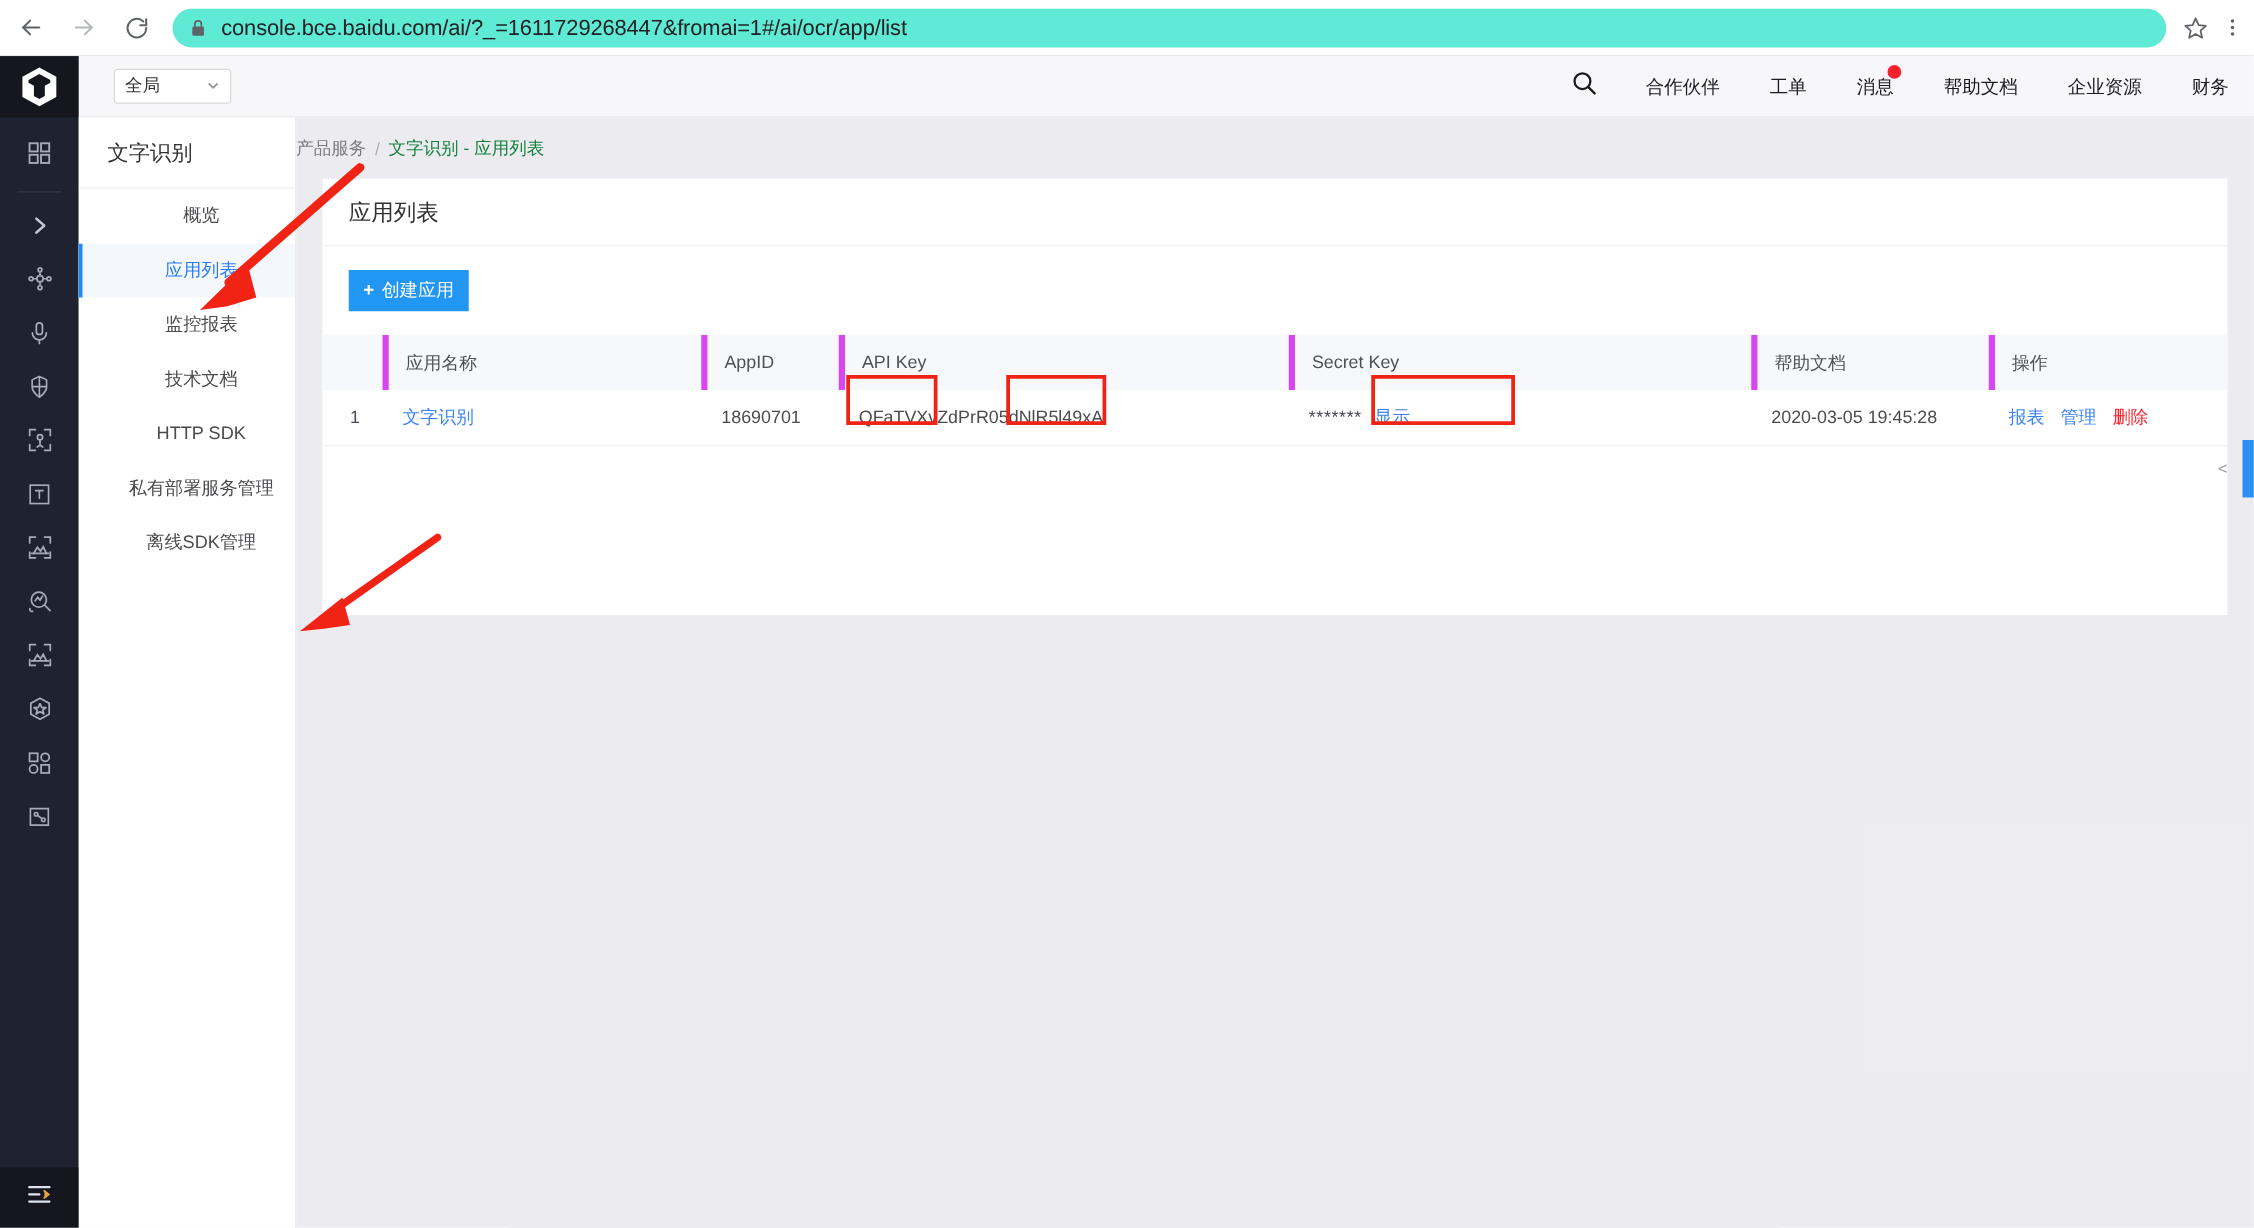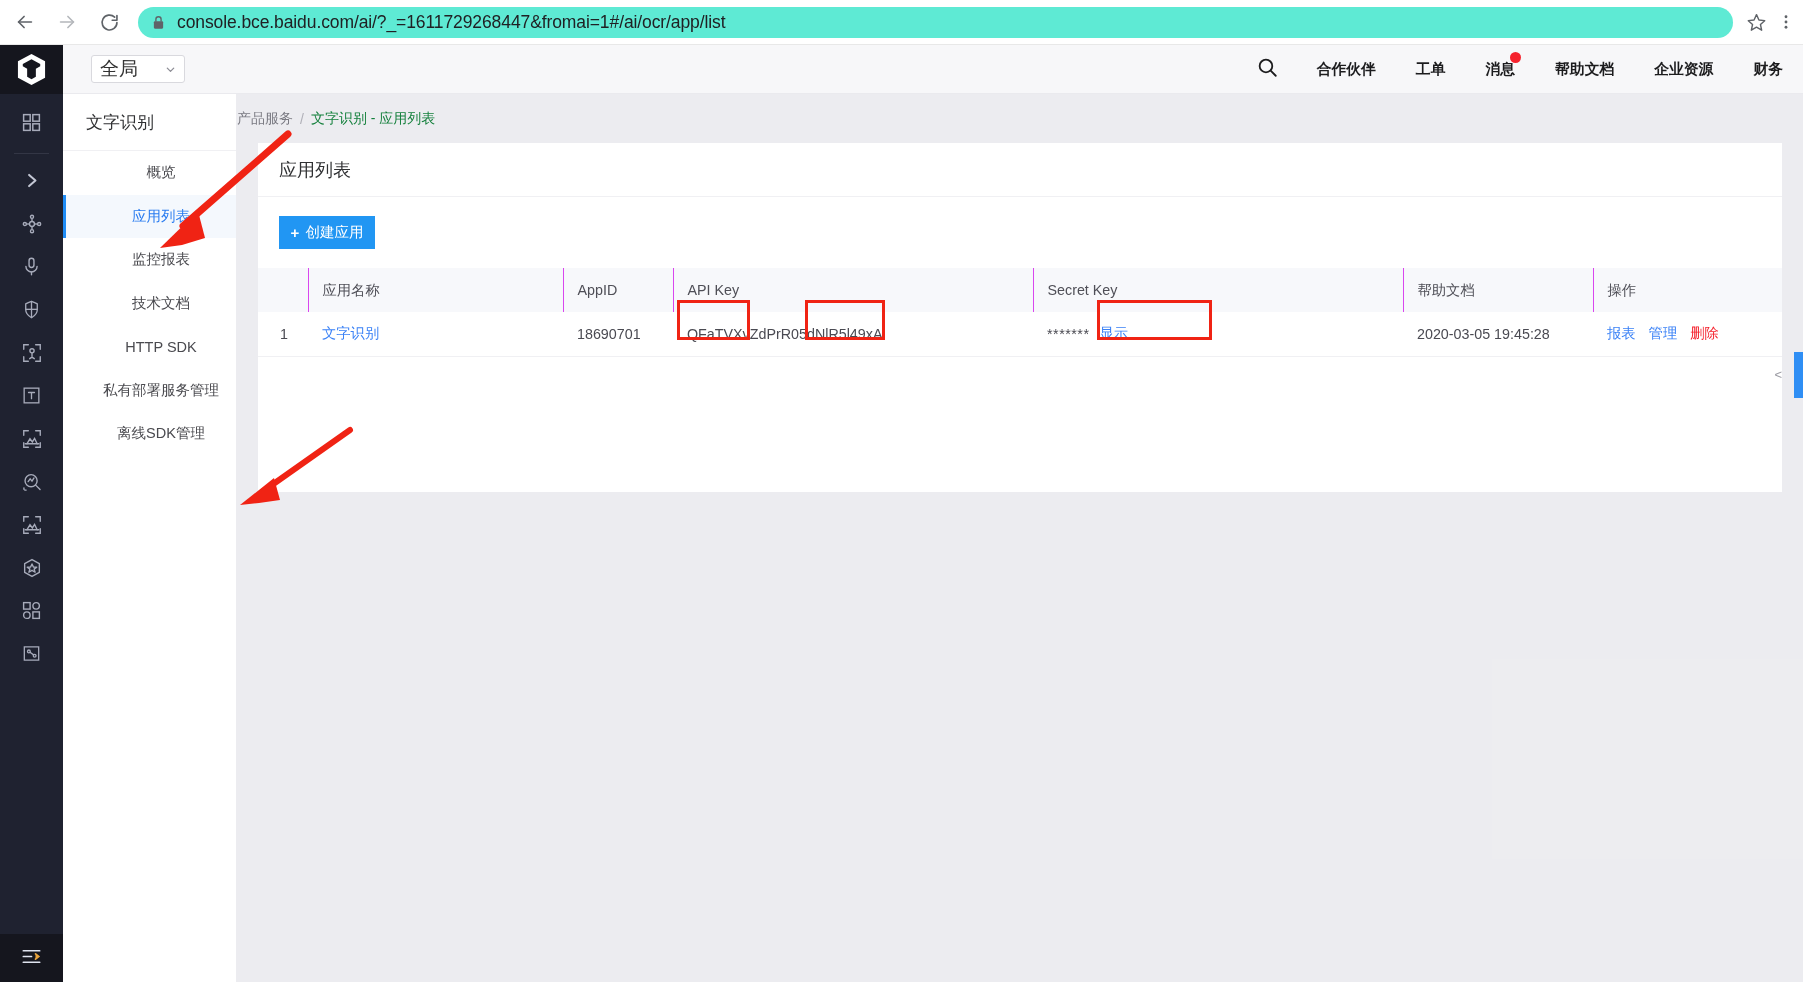--- a/index.html
+++ b/index.html
@@ -84,28 +84,27 @@
     border-bottom: 1px solid #eaeaee;
   }
   #global-select {
     margin-left: 28px;
     width: 94px; height: 28px;
     background: #ffffff;
     border: 1px solid #d9d9de;
     border-radius: 3px;
     display: flex; align-items: center; justify-content: space-between;
     padding: 5px 8px;
-    font-size: 19px; color: #333;
+    font-size: 14px; color: #333;
     cursor: pointer;
   }
   #header-right {
     margin-left: auto;
     display: flex; align-items: center;
     height: 49px;
-    font-weight: bold;
   }
   #search-icon-wrap {
     padding: 0 18px; cursor: pointer;
     display: flex; align-items: center;
   }
   .hdr-link {
     font-size: 14.8px; color: #1c1c1e;
     padding: 0 20px;
     cursor: pointer;
     position: relative;
@@ -196,21 +195,21 @@
   #create-btn .plus { font-size: 15px; font-weight: bold; }
 
   
   table { border-collapse: collapse; width: 100%; margin-top: 19px; table-layout: fixed; }
   thead tr { background: #f7f8fb; height: 44px; }
   thead th {
     font-weight: normal;
     font-size: 14.3px;
     color: #4f4f57;
     text-align: left;
-    border-right: 1px solid #d946ef;
+    border-right: 5px solid #d946ef;
     padding-left: 14px;
     position: relative;
   }
   thead th:last-child { border-right: none; }
   tbody tr { height: 44px; border-bottom: 1px solid #f0f0f3; }
   tbody td {
     font-size: 14.3px;
     color: #4a4a52;
     text-align: left;
     padding-left: 14px;

